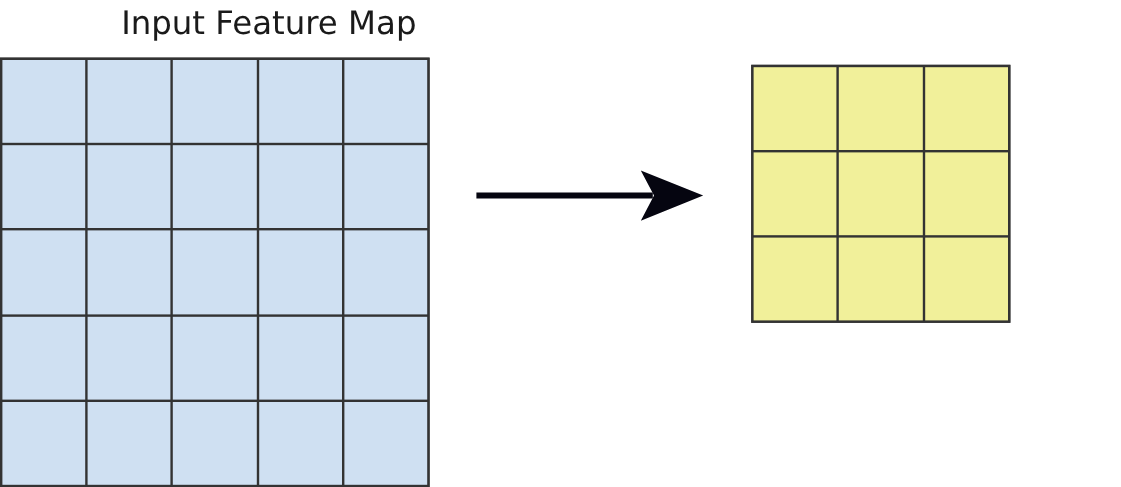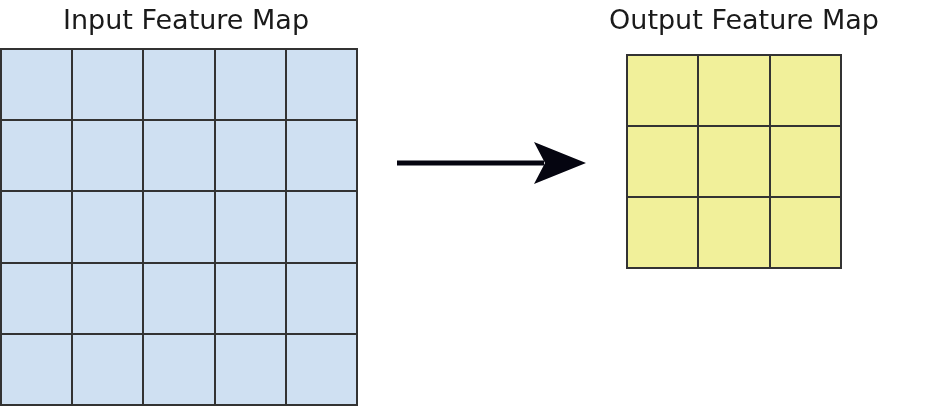--- a/index.html
+++ b/index.html
@@ -19,21 +19,21 @@
   .title {
     position: absolute;
     top: 2px;
     font-size: 27px;
     line-height: 36px;
     color: #1a1a1a;
     text-align: center;
     white-space: nowrap;
     font-weight: 400;
   }
-  #input-title  { left: 0px;   width: 372px; }
+  #input-title  { left: 0px;   width: 372px; padding-left: 38px; }
   #output-title { left: 558px; width: 372px; }
 
   
   .grid {
     position: absolute;
     display: grid;
     box-sizing: border-box;
     background: #333333;
     border: 2px solid #333333;
     gap: 2px;
@@ -71,21 +71,20 @@
     height: 50px;
   }
 </style>
 </head>
 <body>
 
 <div id="canvas">
 
   <div class="title" id="input-title">Input Feature Map</div>
 
-  <div class="title" id="output-title">Output Feature Map</div>
 
   <div class="grid" id="input-grid">
       <div class="cell"></div>
       <div class="cell"></div>
       <div class="cell"></div>
       <div class="cell"></div>
       <div class="cell"></div>
       <div class="cell"></div>
       <div class="cell"></div>
       <div class="cell"></div>

